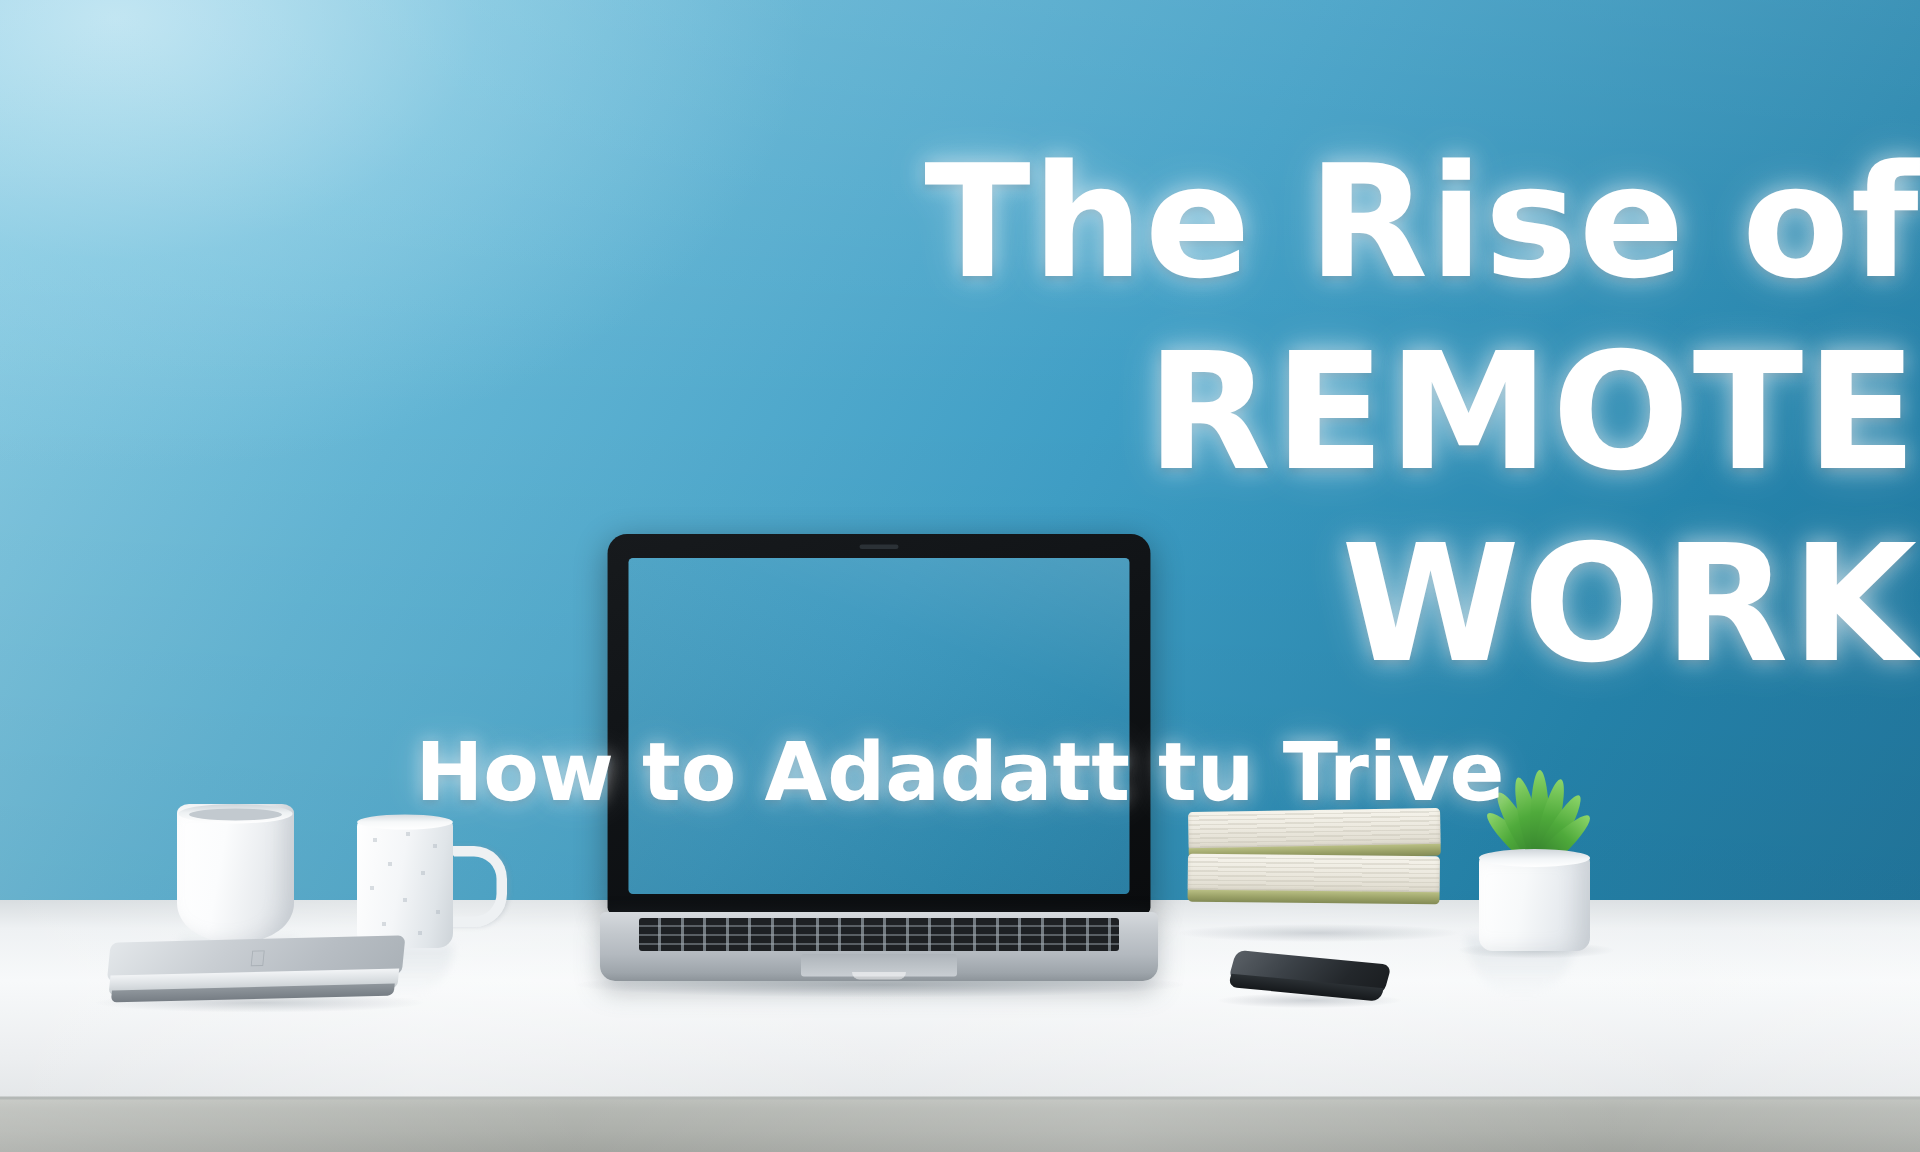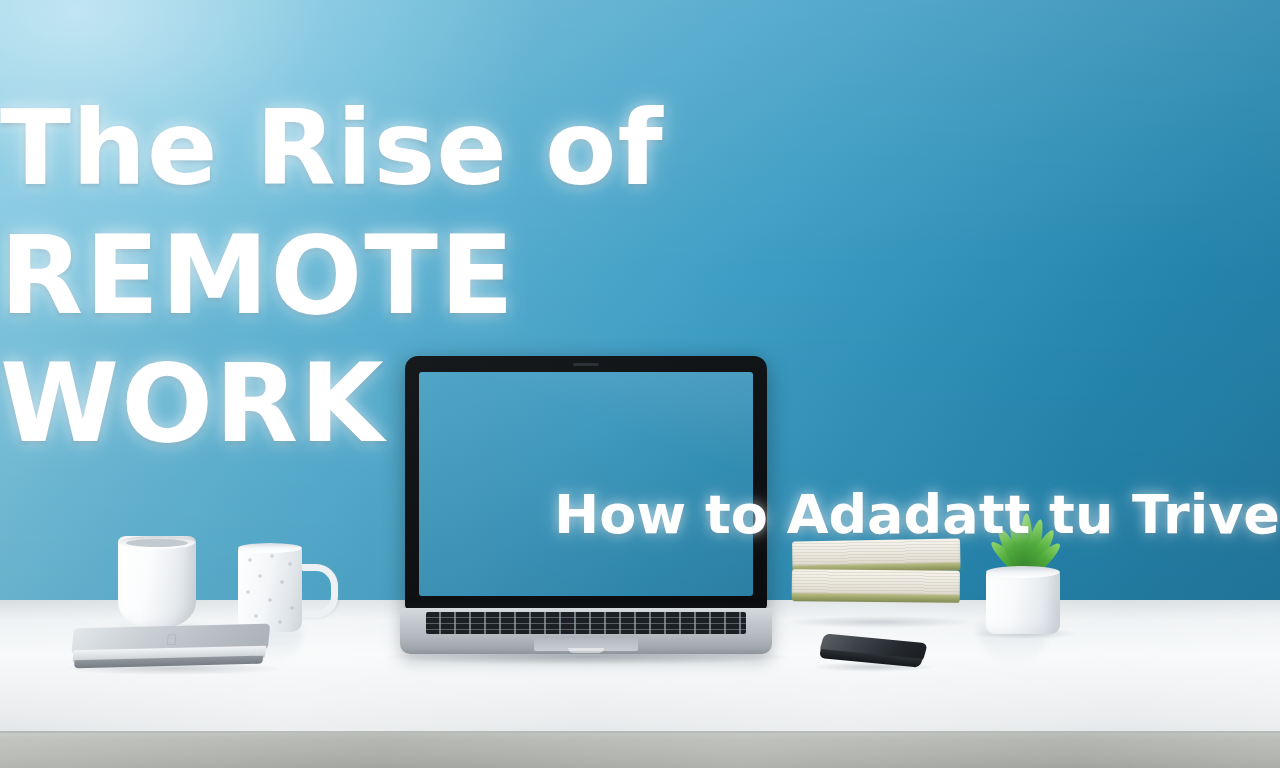--- a/index.html
+++ b/index.html
@@ -449,21 +449,21 @@
   .text-layer {
     position: absolute;
     left: 0; top: 0;
     width: 1280px;
     height: 768px;
     pointer-events: none;
   }
   .headline {
     position: absolute;
     width: 1280px;
-    text-align: left;
+    text-align: right;
     color: #ffffff;
     font-family: "DejaVu Sans", sans-serif;
     font-weight: bold;
     letter-spacing: -0.5px;
     text-shadow:
       0 0 14px rgba(255,255,255,0.55),
       0 0 30px rgba(255,255,255,0.30),
       0 2px 5px rgba(20,70,95,0.35);
     white-space: nowrap;
   }
@@ -482,21 +482,21 @@
   .line3 {
     top: 350px;
     font-size: 108px;
     line-height: 108px;
     letter-spacing: 2px;
   }
   .subtitle {
     position: absolute;
     top: 487px;
     width: 1280px;
-    text-align: right;
+    text-align: center;
     color: #ffffff;
     font-family: "DejaVu Sans", sans-serif;
     font-weight: bold;
     font-size: 54px;
     line-height: 56px;
     letter-spacing: 0px;
     white-space: nowrap;
     text-shadow:
       0 0 12px rgba(255,255,255,0.55),
       0 0 26px rgba(255,255,255,0.28),

